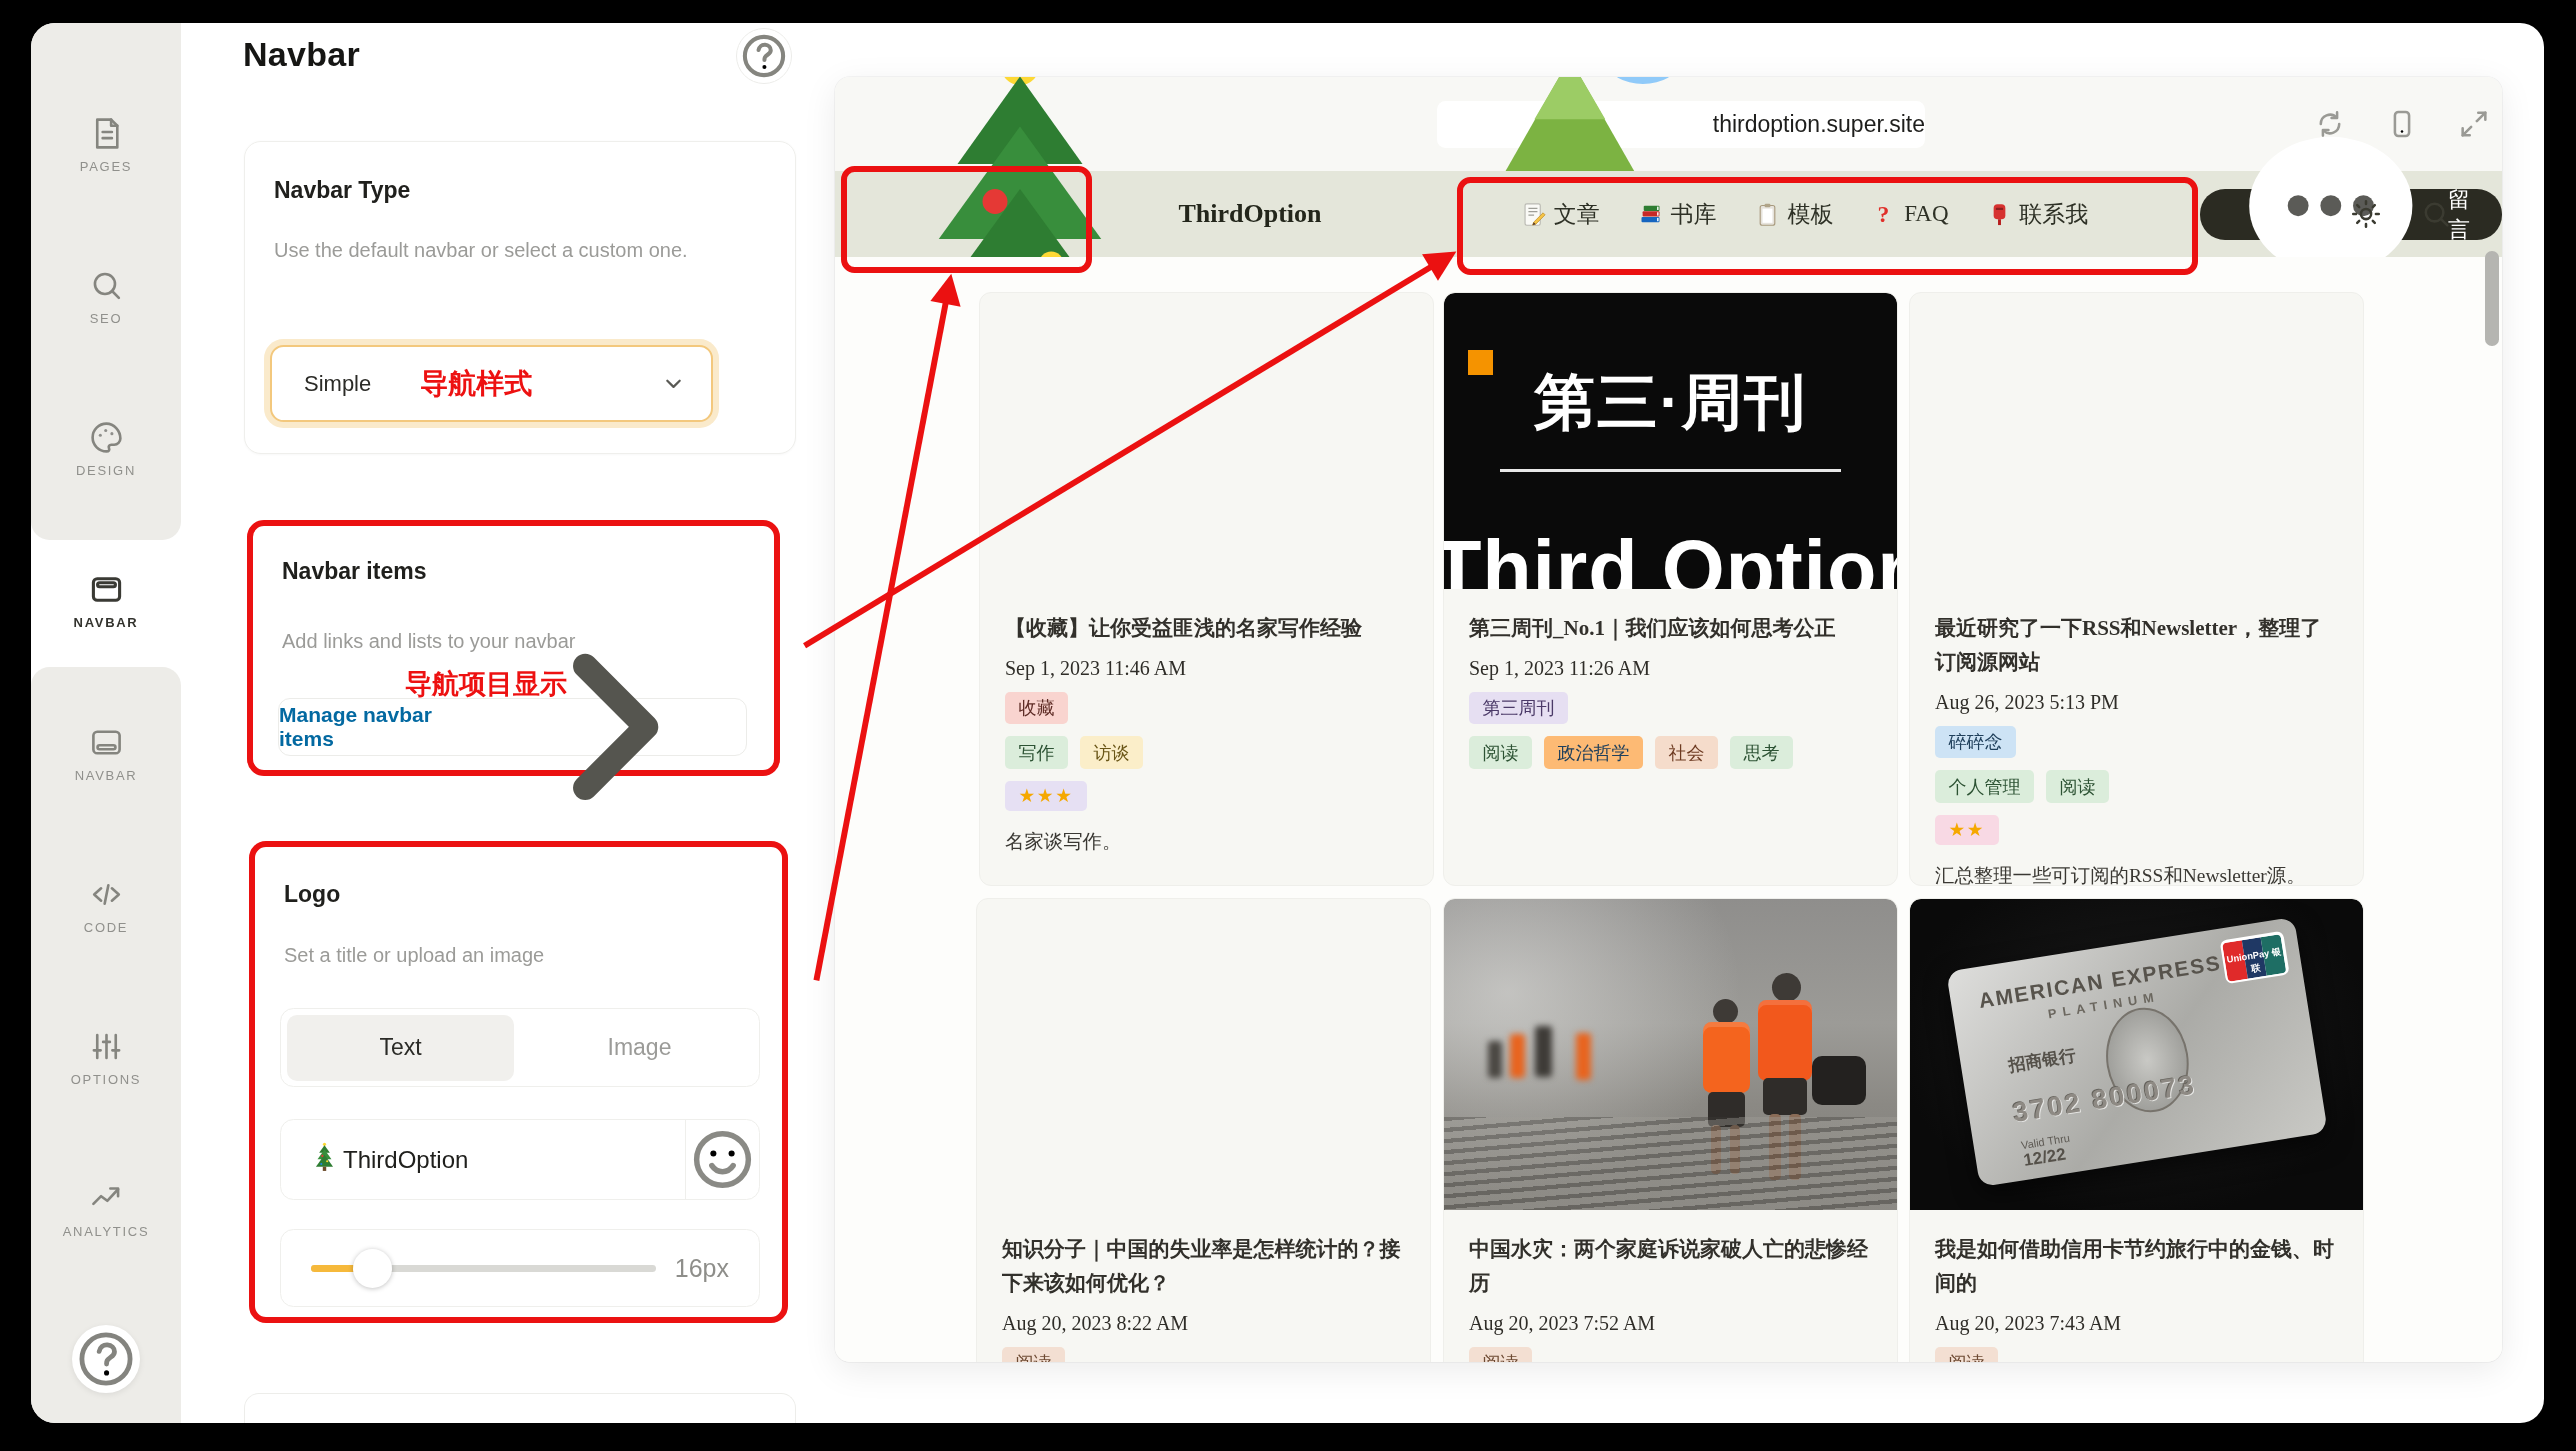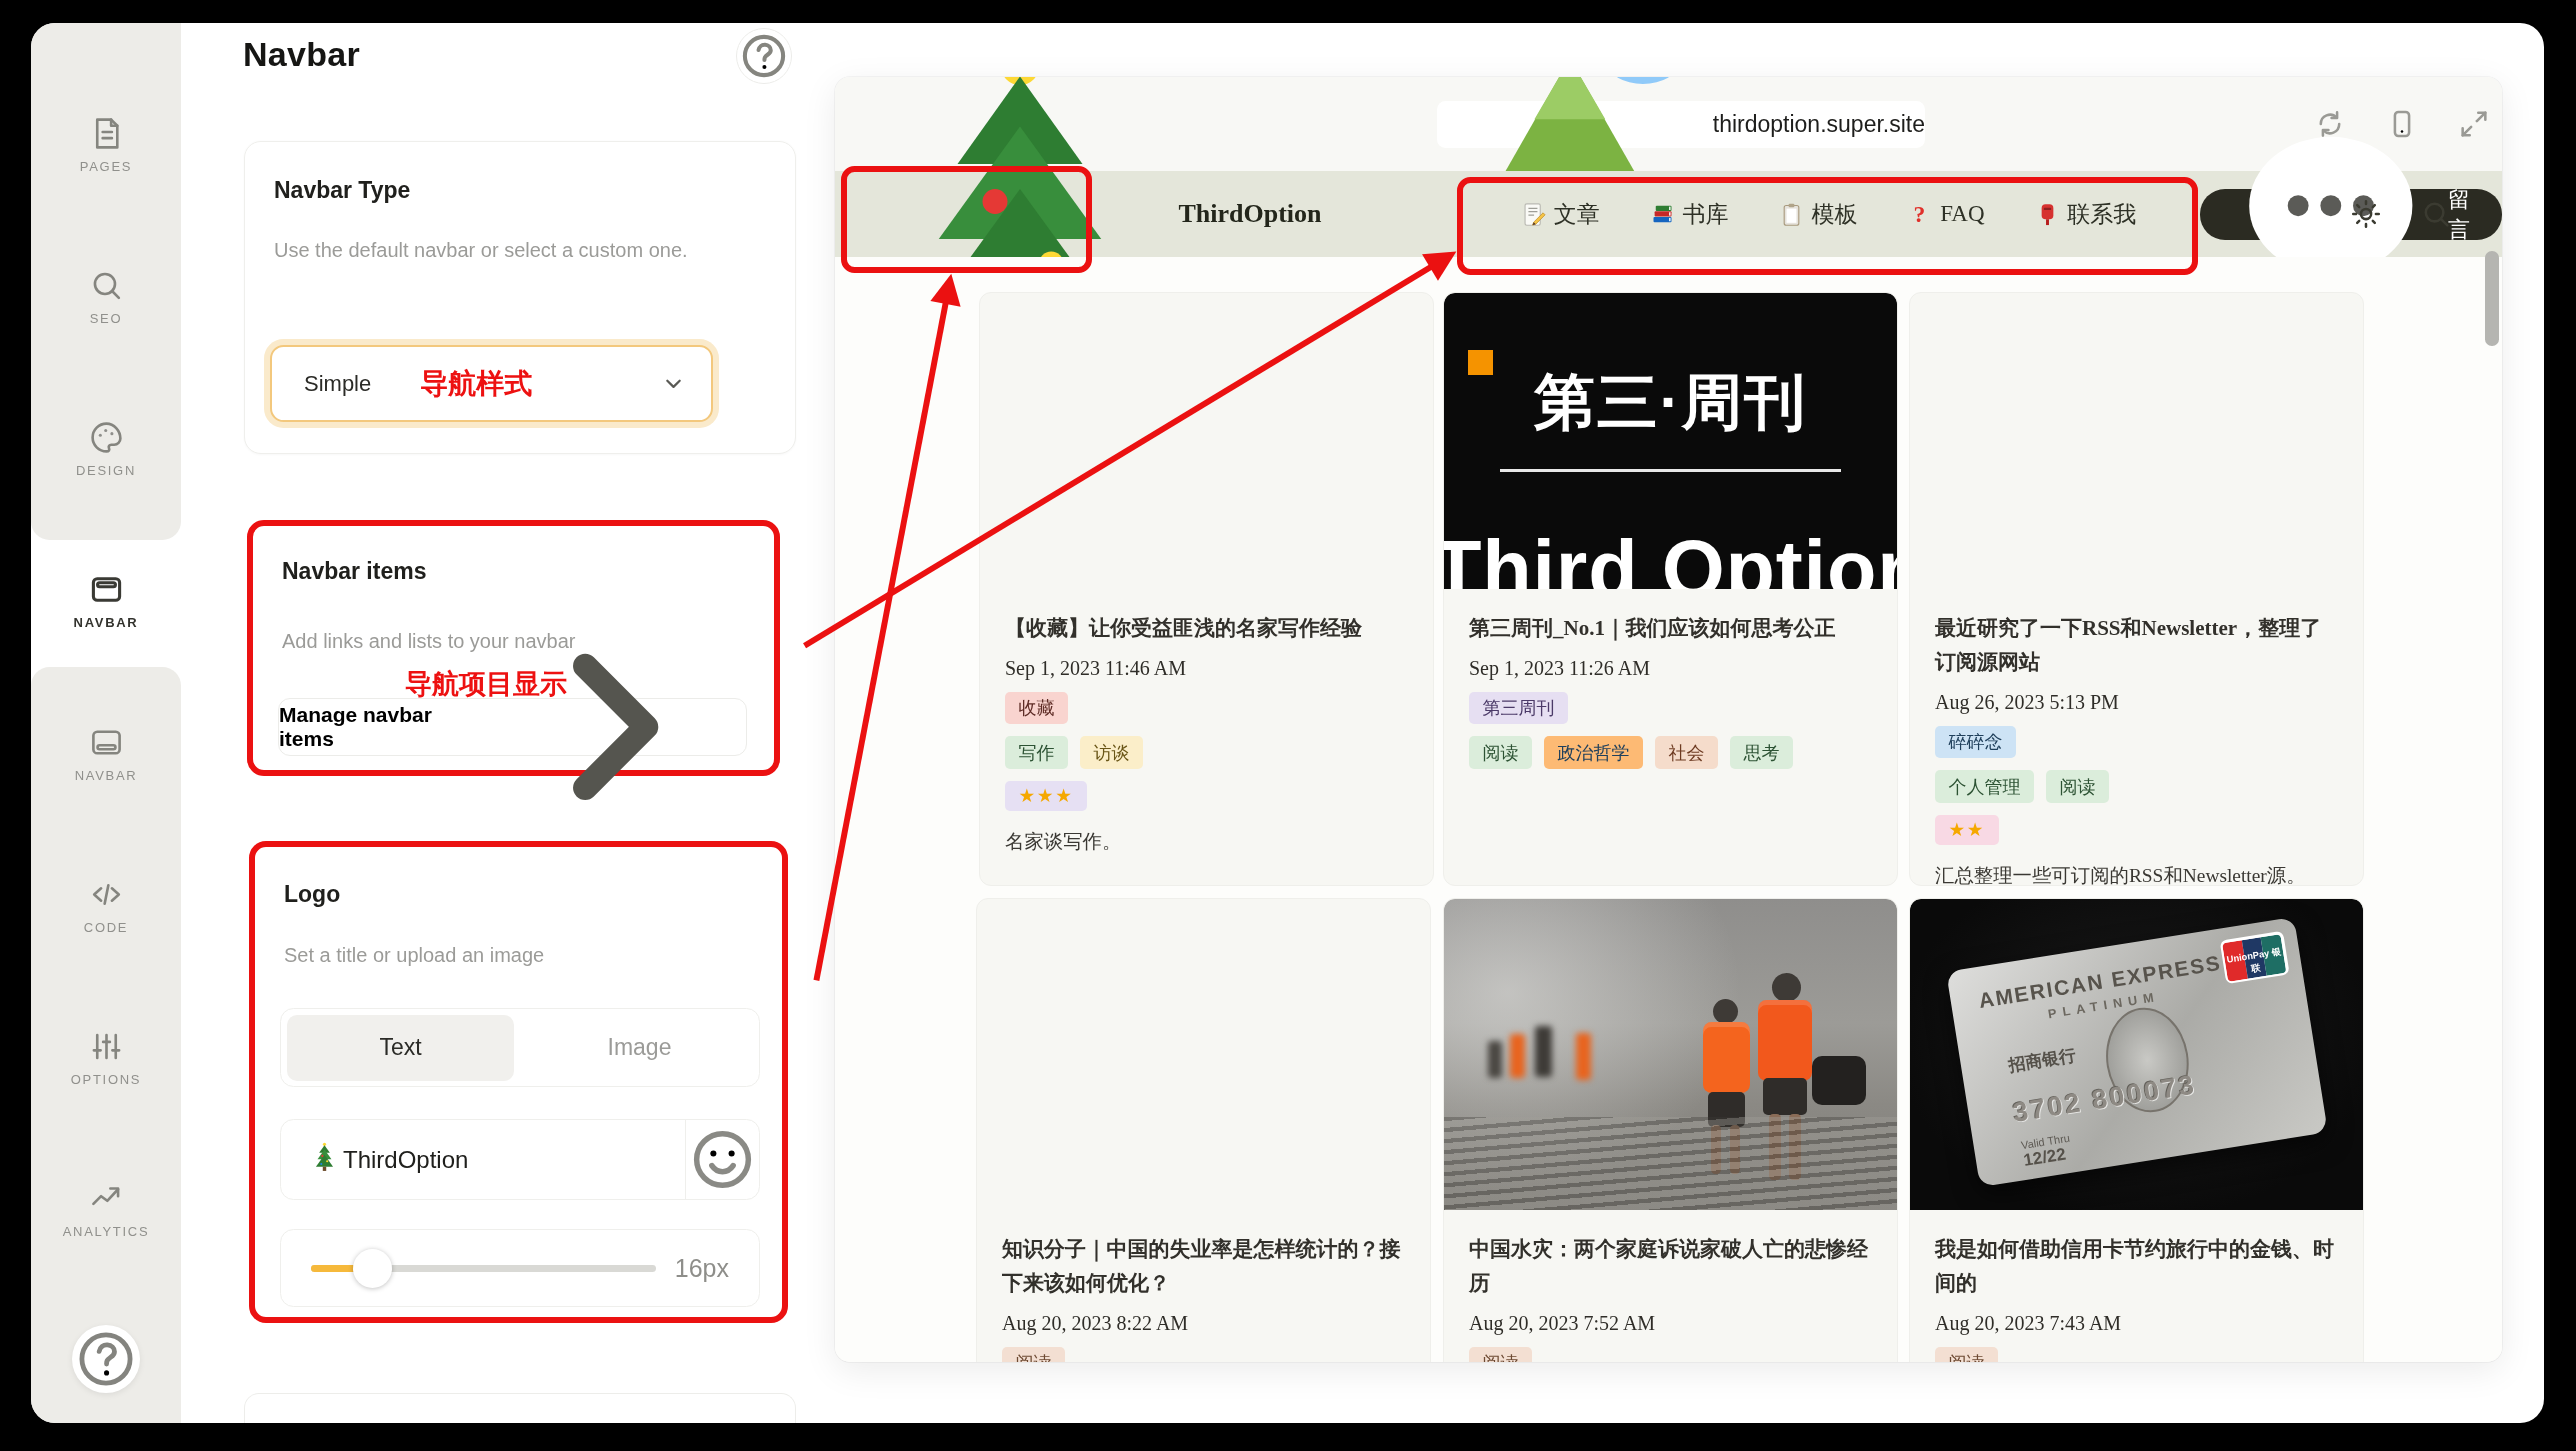--- a/index.html
+++ b/index.html
@@ -40,21 +40,21 @@
   .select .sel-value{font-size:22px;color:#2B2B27;margin-left:32px;}
   .select .red-note{font-size:28px;font-weight:700;color:#ED1111;margin-left:49px;font-family:"Liberation Sans",sans-serif;}
   .select .chev{margin-left:auto;margin-right:24px;width:27px;height:27px;}
   .select .chev svg{width:27px;height:27px;stroke:#5a5a55;fill:none;stroke-width:2;stroke-linecap:round;stroke-linejoin:round;}
   .card-navitems{left:66px;top:497px;width:521px;height:244px;}
   .card-navitems h2{position:absolute;left:29px;top:32px;}
   .card-navitems .desc{position:absolute;left:29px;top:98px;width:473px;}
   .red-note-2{position:absolute;left:152px;top:140px;font-size:27px;font-weight:700;color:#ED1111;}
   .manage-btn{position:absolute;left:25px;top:172px;width:467px;height:56px;border:1.7px solid #ECECE9;border-radius:12px;
               background:#fff;display:flex;align-items:center;justify-content:center;gap:12px;cursor:pointer;}
-  .manage-btn span{font-size:21px;font-weight:600;color:#000000;}
+  .manage-btn span{font-size:21px;font-weight:600;color:#0369a1;}
   .manage-btn svg{width:22px;height:22px;stroke:#55554f;fill:none;stroke-width:2.2;stroke-linecap:round;stroke-linejoin:round;}
   .card-logo{left:68px;top:818px;width:527px;height:470px;}
   .card-logo h2{position:absolute;left:29px;top:34px;}
   .card-logo .desc{position:absolute;left:29px;top:91px;width:473px;}
   .seg{position:absolute;left:25px;top:161px;width:480px;height:79px;border:1.7px solid #EFEFEC;border-radius:13.5px;
        display:flex;align-items:center;padding:0;box-sizing:border-box;}
   .seg-opt{flex:1;height:66px;margin:0 6px;border-radius:10px;display:flex;align-items:center;justify-content:center;
            font-size:23px;color:#9B9B98;cursor:pointer;}
   .seg-opt.active{background:#F1F0ED;color:#2B2B27;font-weight:500;}
   .logo-input{position:absolute;left:25px;top:272px;width:480px;height:81px;border:1.7px solid #EFEFEC;border-radius:13.5px;
@@ -79,21 +79,21 @@
             display:flex;align-items:center;justify-content:center;gap:10px;cursor:text;}
   .url-pill svg{width:29px;height:29px;}
   .url-pill span{font-size:23px;color:#1E1E1C;}
   .chrome-ic{position:absolute;top:30px;width:34px;height:34px;cursor:pointer;}
   .chrome-ic svg{width:34px;height:34px;stroke:#9A9A95;fill:none;stroke-width:1.8;stroke-linecap:round;stroke-linejoin:round;}
   
   .site-navbar{position:absolute;left:0;top:94px;width:100%;height:86px;background:#E4E6DA;}
   .site-logo{position:absolute;left:35px;top:0;height:86px;display:flex;align-items:center;gap:8.5px;cursor:pointer;
              font-family:"Liberation Serif",serif;font-size:26px;font-weight:700;color:#23261B;}
   .site-logo svg{width:29px;height:34px;}
-  .site-nav-items{position:absolute;left:685px;top:0;height:86px;display:flex;align-items:center;gap:49px;}
+  .site-nav-items{position:absolute;left:685px;top:0;height:86px;display:flex;align-items:center;gap:37px;}
   .nav-item{display:flex;align-items:center;gap:6.8px;cursor:pointer;font-family:"Liberation Serif",serif;
             font-size:23px;color:#2E3126;}
   .nav-item svg{width:27px;height:27px;}
   .cta-pill{position:absolute;left:1365px;top:18px;height:51px;padding:0 22px;border-radius:25px;background:#2B2B22;
             display:flex;align-items:center;gap:8.5px;cursor:pointer;}
   .cta-pill svg{width:25px;height:25px;}
   .cta-pill span{color:#fff;font-size:22px;font-family:"Liberation Serif",serif;}
   .nav-ic{position:absolute;top:26px;width:34px;height:34px;cursor:pointer;}
   .nav-ic svg{width:34px;height:34px;stroke:#3B3B31;fill:none;stroke-width:1.8;stroke-linecap:round;stroke-linejoin:round;}
   

